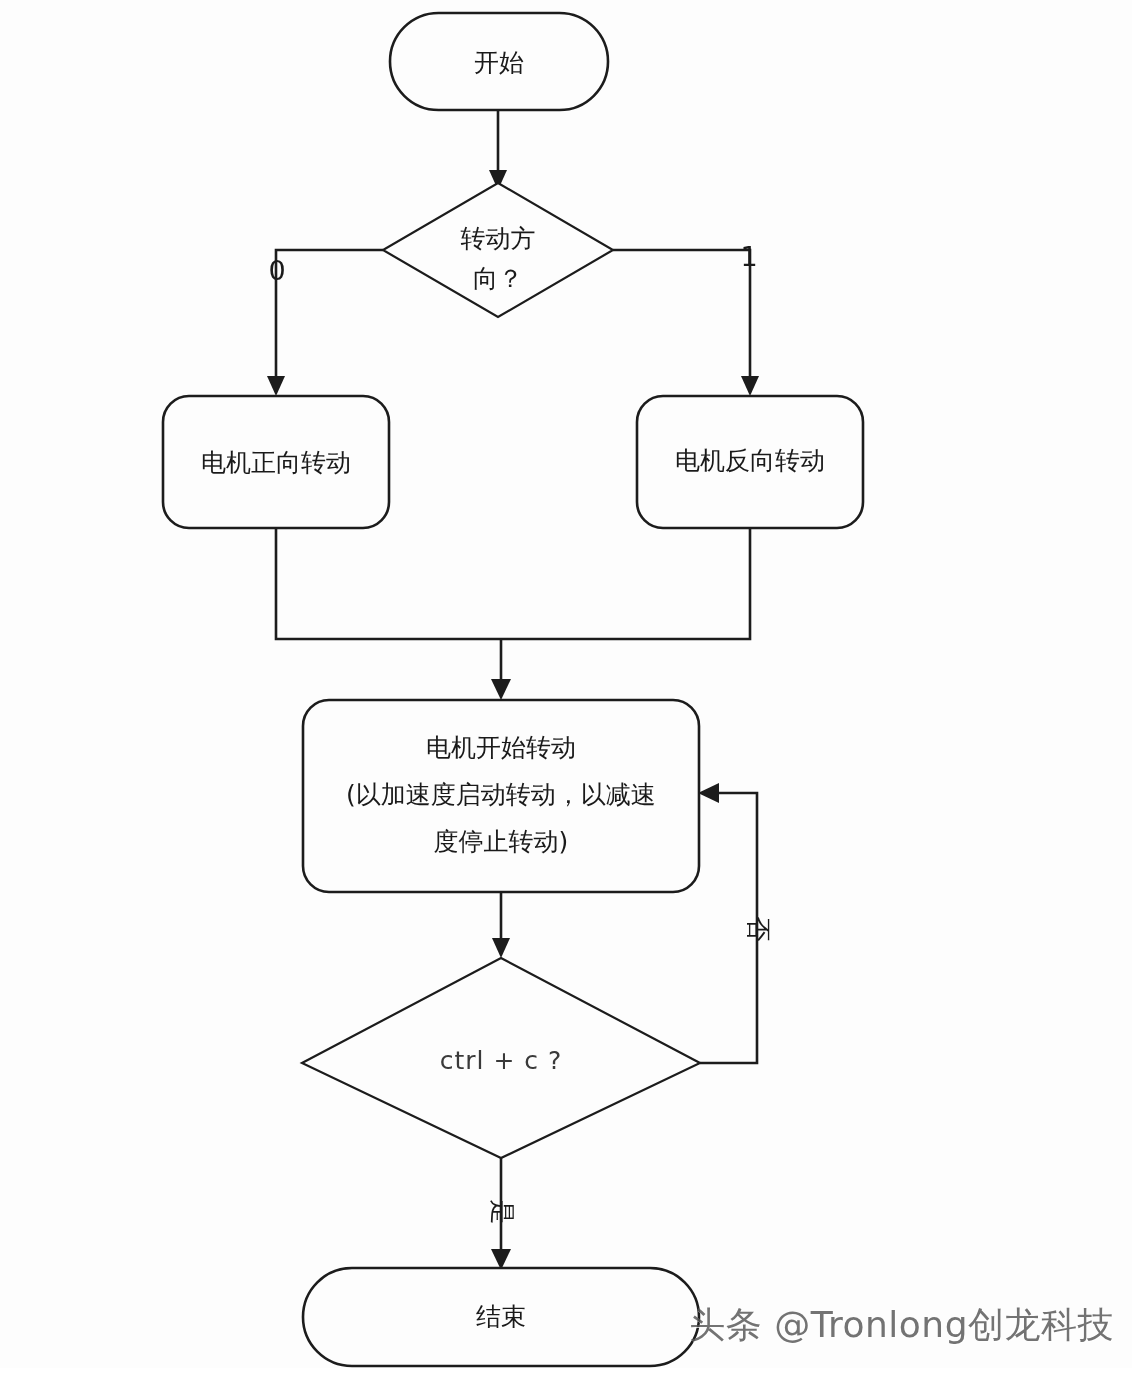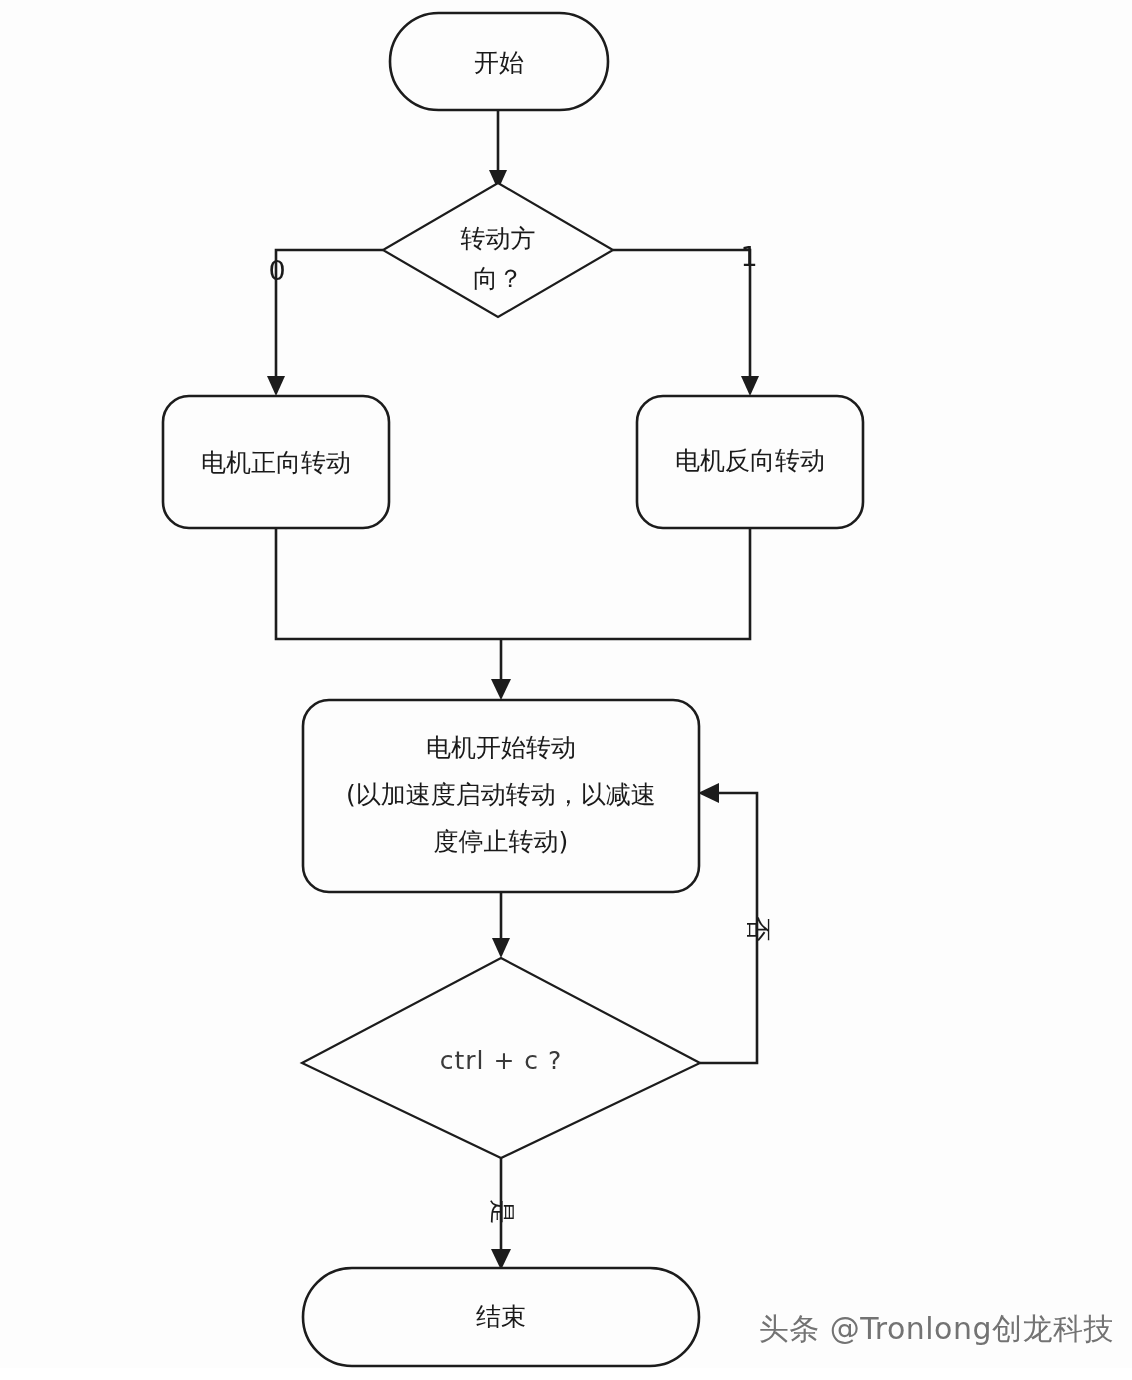--- a/index.html
+++ b/index.html
@@ -72,21 +72,21 @@
     fill: #1a1a1a;
     font-size: 25px;
     text-anchor: middle;
     dominant-baseline: middle;
   }
   #watermark {
     position: absolute;
     right: 18px;
     bottom: 18px;
     font-family: "DejaVu Sans", "Liberation Sans", sans-serif;
-    font-size: 30px;
+    font-size: 36px;
     color: #555555;
     opacity: 0.82;
     white-space: nowrap;
     letter-spacing: 0.5px;
     text-shadow: 1px 1px 0 rgba(255,255,255,0.9);
   }
 </style>
 </head>
 <body>
 

